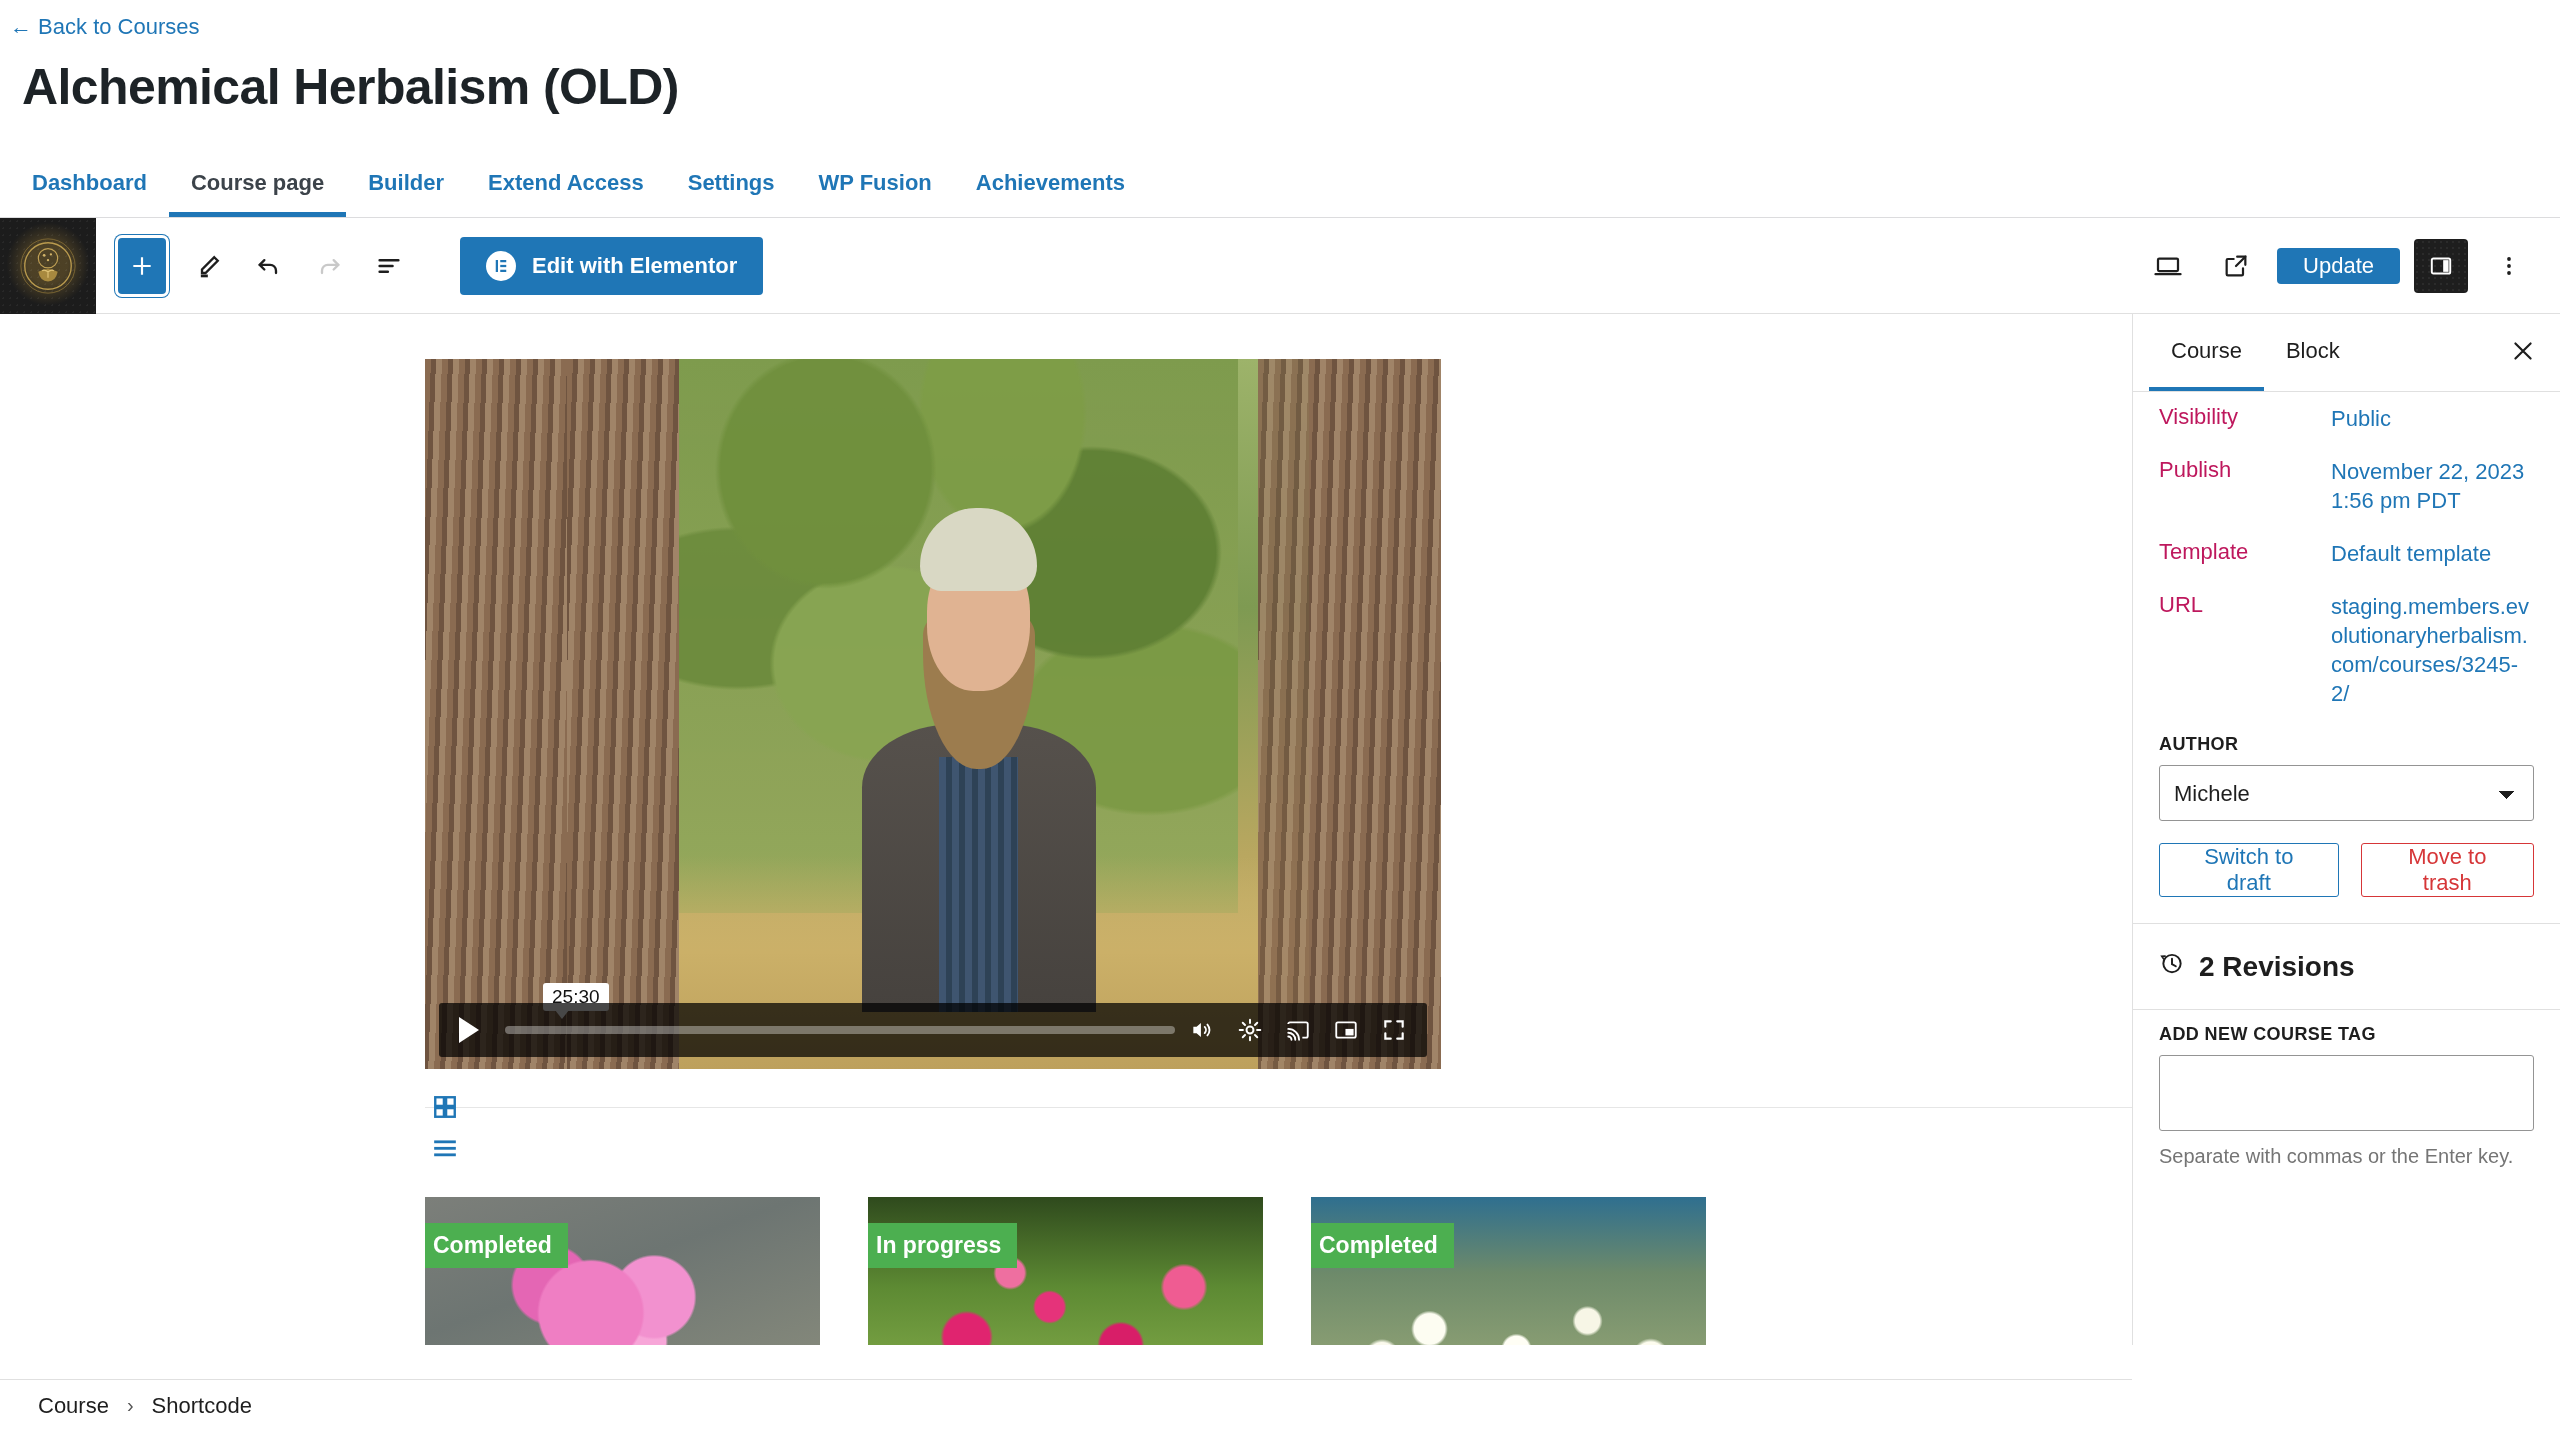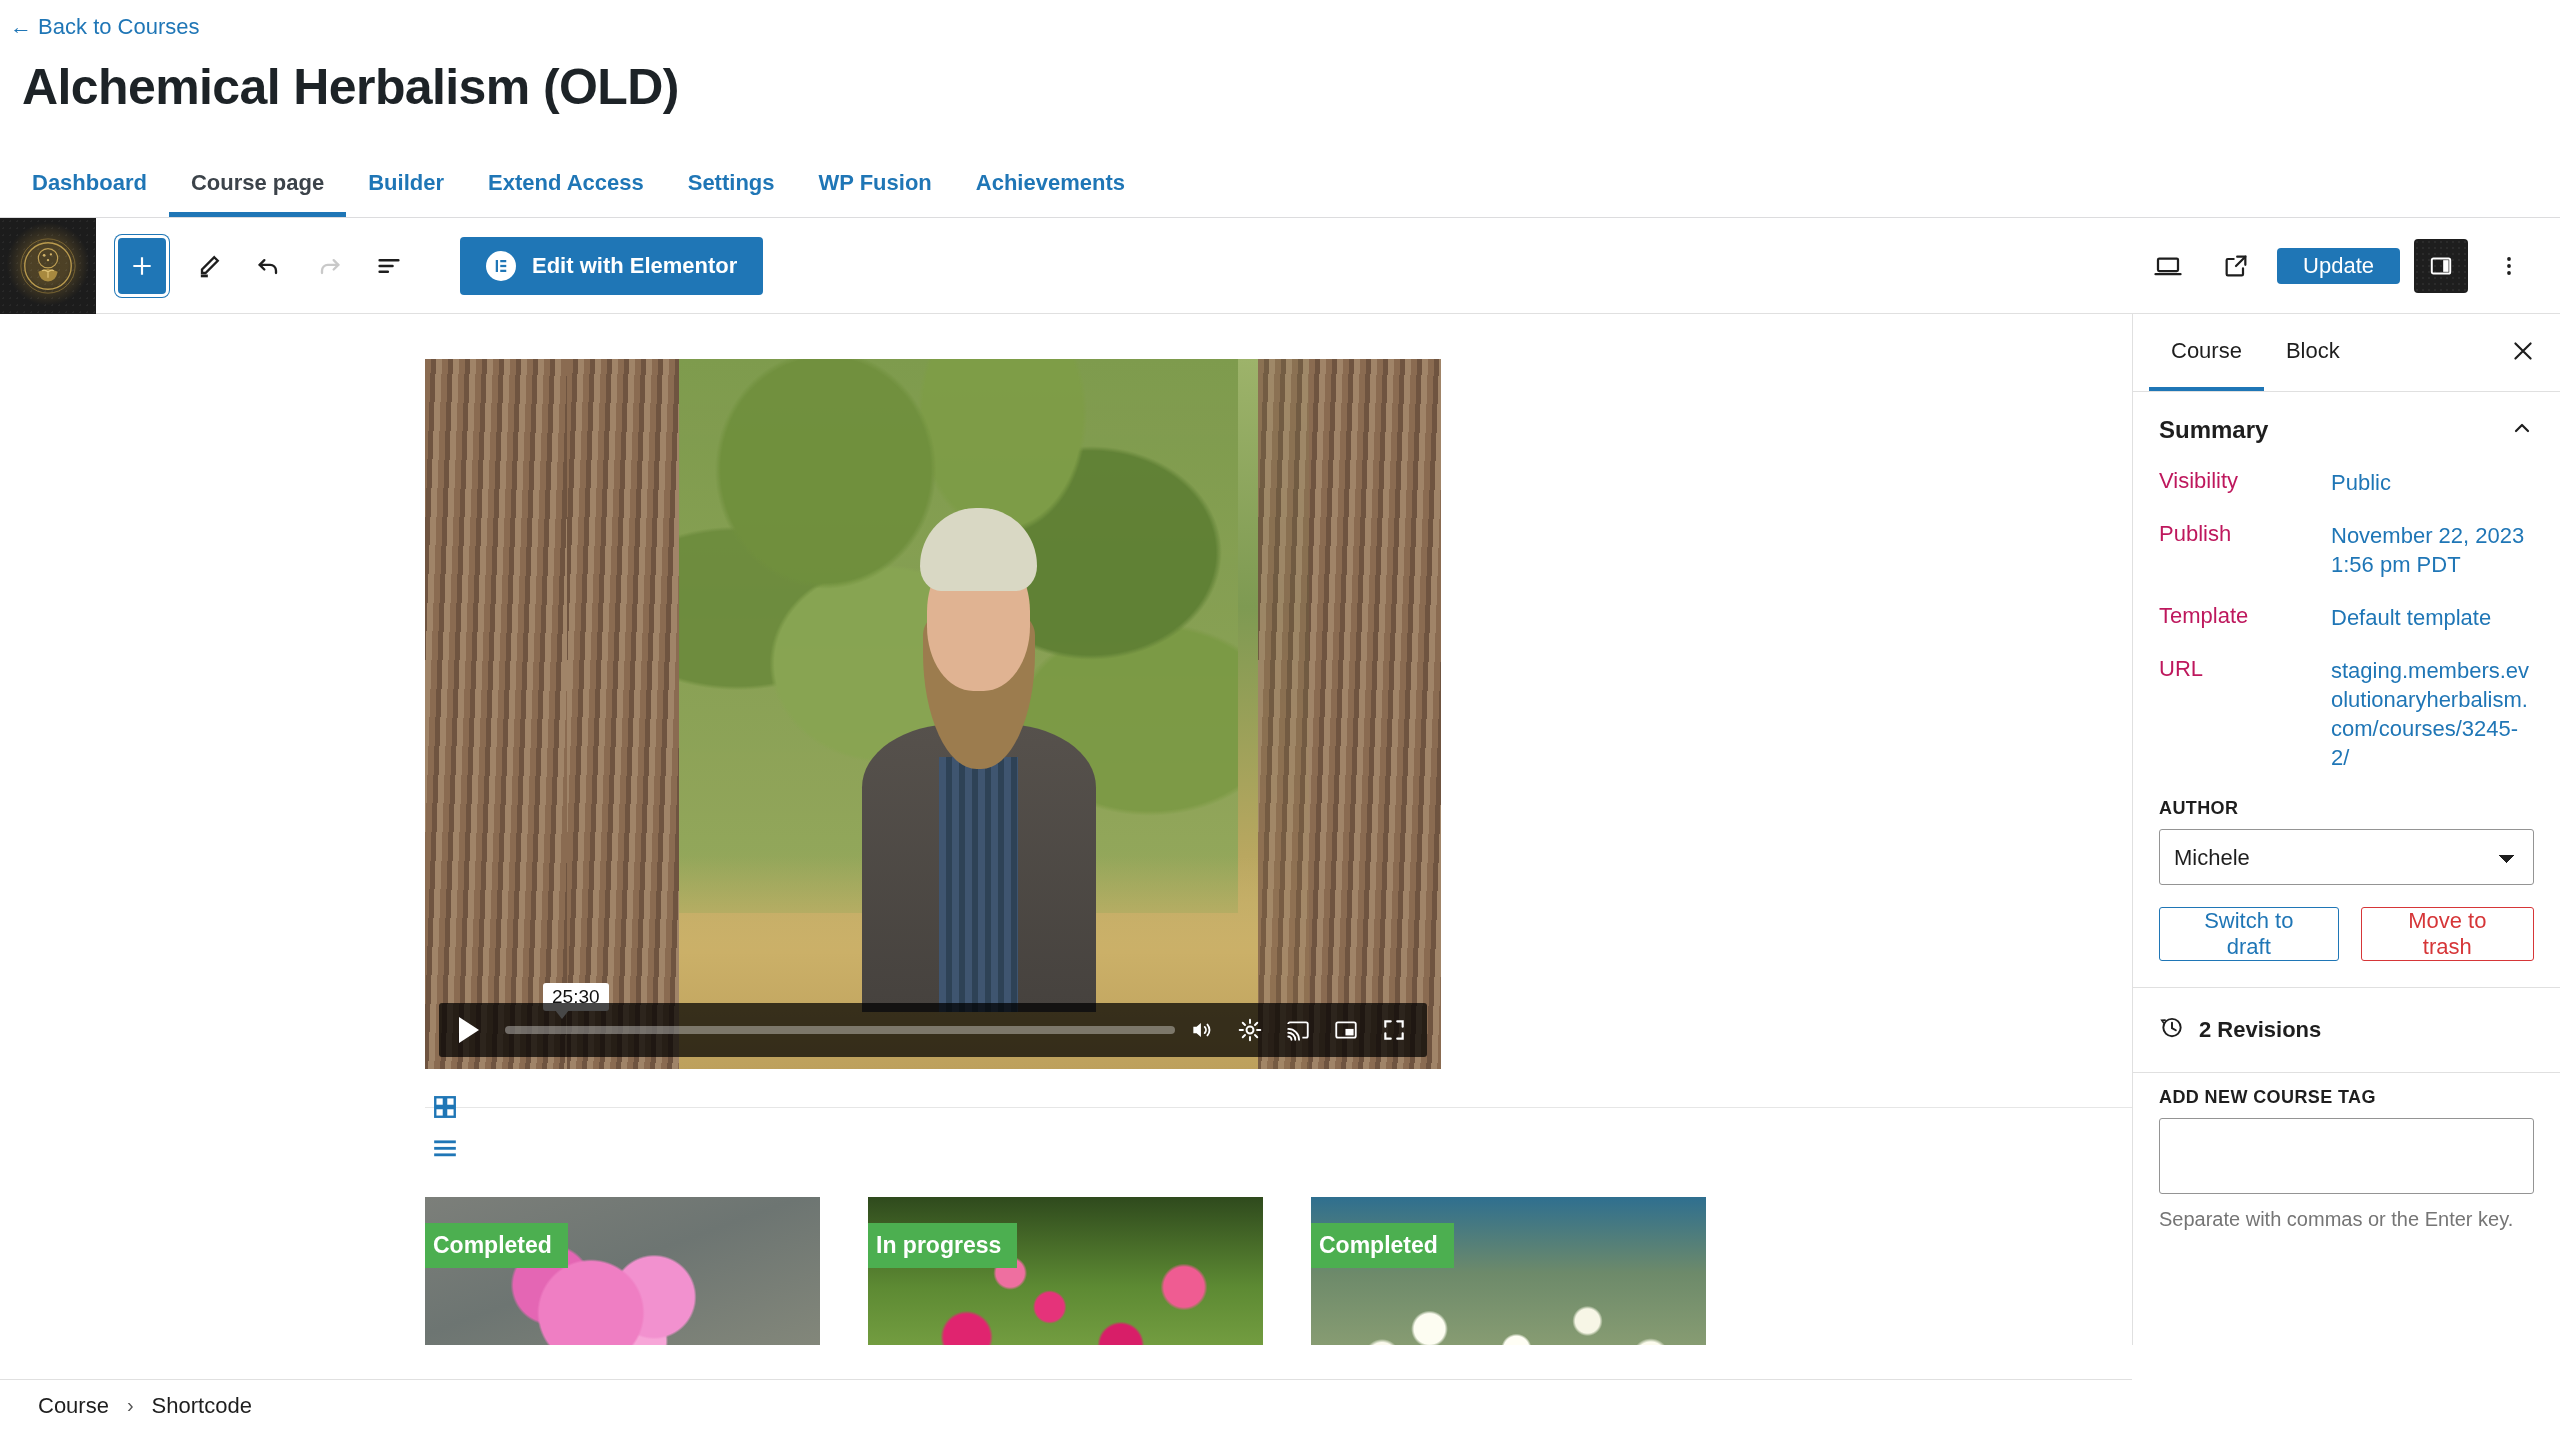--- a/index.html
+++ b/index.html
@@ -289,21 +289,21 @@
   .ghost-btn {
     height: 54px; padding: 0 20px; border-radius: 3px; font-size: 22px;
     background: #fff; cursor: pointer; font-family: "Liberation Sans", sans-serif;
   }
   .ghost-blue { border: 1px solid #1f76b6; color: #1f76b6; }
   .ghost-red  { border: 1px solid #d63638; color: #d63638; }
 
   .divider { border-top: 1px solid #e0e0e0; }
   .revisions {
     display: flex; align-items: center; gap: 14px; padding: 26px;
-    font-size: 22px; font-weight: bold; color: #1e1e1e; cursor: pointer;
+    font-size: 28px; font-weight: bold; color: #1e1e1e; cursor: pointer;
   }
   .tag-input {
     width: 100%; height: 76px; border: 1px solid #949494; border-radius: 3px;
     font-size: 22px; padding: 10px 14px; font-family: "Liberation Sans", sans-serif;
   }
   .tag-help { font-size: 20px; color: #757575; padding: 14px 26px 0 26px; }
 
   
   .footer {
     position: absolute; left: 0; bottom: 0; width: 2132px; height: 52px;
@@ -520,28 +520,20 @@
     <div class="sb-tabs">
       <div class="sb-tab active">Course</div>
       <div class="sb-tab">Block</div>
       <div class="sb-close">
         <svg width="26" height="26" viewBox="0 0 24 24">
           <path d="M5 5l14 14M19 5L5 19" stroke="#1e1e1e" stroke-width="2" stroke-linecap="round"></path>
         </svg>
       </div>
     </div>
 
-    <div class="sb-section-head">
-      <h3>Summary</h3>
-      <span class="chev">
-        <svg width="24" height="24" viewBox="0 0 24 24">
-          <path d="M6 15l6-6 6 6" stroke="#1e1e1e" stroke-width="2.2" fill="none" stroke-linecap="round" stroke-linejoin="round"></path>
-        </svg>
-      </span>
-    </div>
 
     <div class="sum-row">
       <div class="sum-label">Visibility</div>
       <div class="sum-value">Public</div>
     </div>
     <div class="sum-row">
       <div class="sum-label">Publish</div>
       <div class="sum-value">November 22, 2023 1:56 pm PDT</div>
     </div>
     <div class="sum-row">

